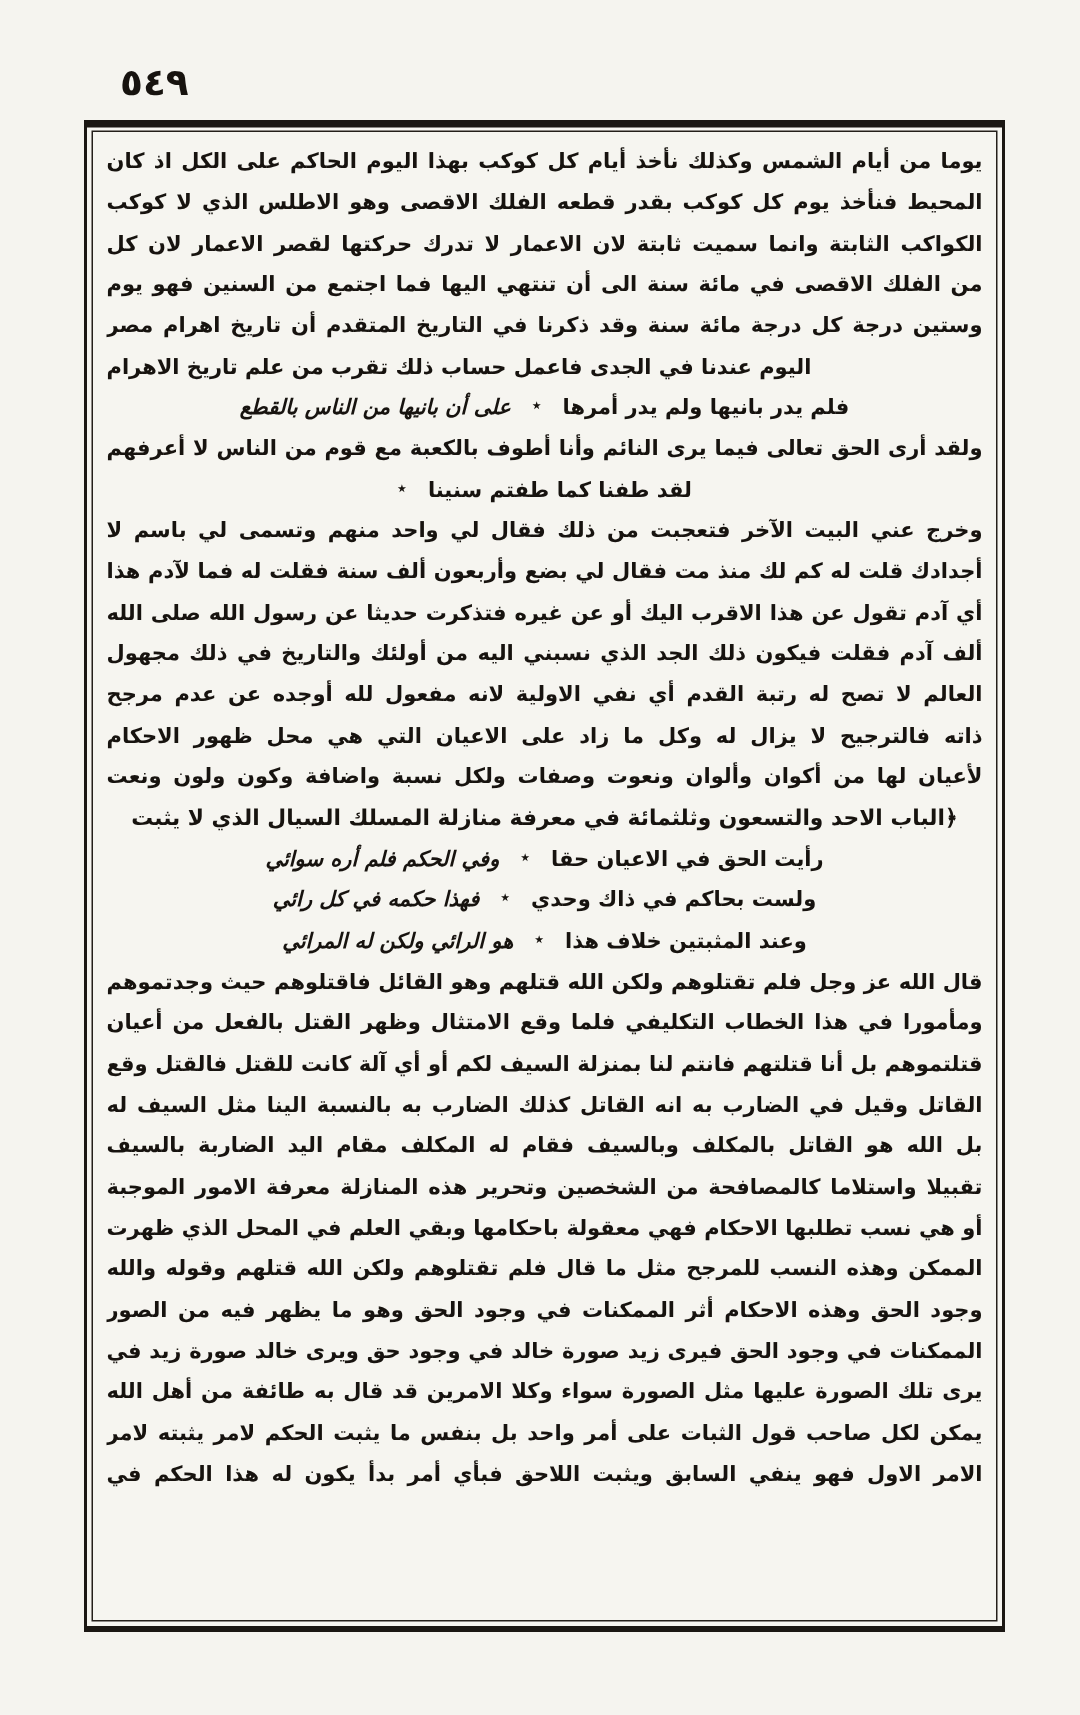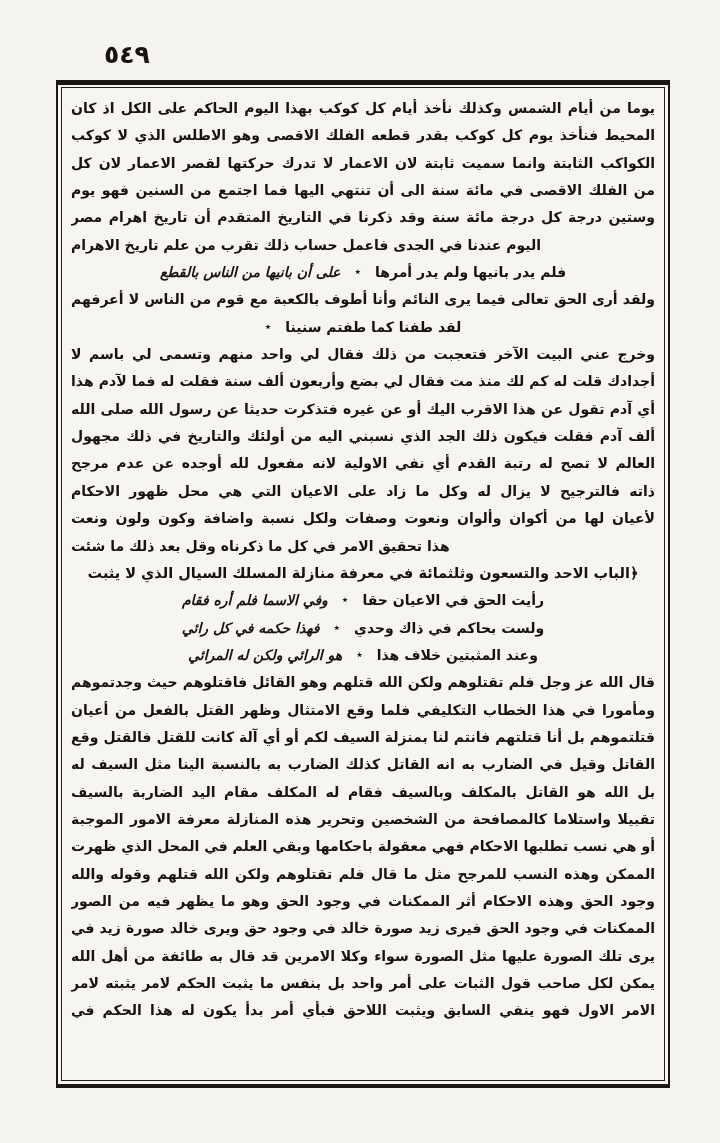--- a/index.html
+++ b/index.html
@@ -2,21 +2,21 @@
 <html lang="ar"><head>
 <meta charset="utf-8">
 <style>
   html,body{margin:0;padding:0;}
   body{
     width:720px;height:1143px;position:relative;overflow:hidden;
     background:#f5f4ef;
     font-family:"DejaVu Sans",sans-serif;
   }
   .page-number{
-    position:absolute;top:40px;left:104px;
+    position:absolute;top:40px;left:80px;
     font-size:25px;font-weight:bold;color:#17130f;
     letter-spacing:2px;
   }
   .frame{
     position:absolute;left:56px;top:80px;width:614px;height:1008px;
     border:2px solid #1b1713;border-top-width:5px;border-bottom-width:4px;
     background:#f6f5f0;
     box-sizing:border-box;
   }
   .frame-inner{
@@ -75,26 +75,25 @@
           <span class="hemi h-right">لقد طفنا كما طفتم سنينا</span>
           <span class="star">٭</span>
         </div>
         <div class="line prose j">وخرج عني البيت الآخر فتعجبت من ذلك فقال لي واحد منهم وتسمى لي باسم لا أعرف ذلك الاسم ثم قال لي أنا من</div>
         <div class="line prose j">أجدادك قلت له كم لك منذ مت فقال لي بضع وأربعون ألف سنة فقلت له فما لآدم هذا القدر من السنين فقال لي عن</div>
         <div class="line prose j">أي آدم تقول عن هذا الاقرب اليك أو عن غيره فتذكرت حديثا عن رسول الله صلى الله عليه وسلم ان الله خلق مائة</div>
         <div class="line prose j">ألف آدم فقلت فيكون ذلك الجد الذي نسبني اليه من أولئك والتاريخ في ذلك مجهول مع حدوث العالم بلا شك فان</div>
         <div class="line prose j">العالم لا تصح له رتبة القدم أي نفي الاولية لانه مفعول لله أوجده عن عدم مرجح بوجود مرجح لان الامكان له من</div>
         <div class="line prose j">ذاته فالترجيح لا يزال له وكل ما زاد على الاعيان التي هي محل ظهور الاحكام فصورتها صورة الزمان نسب واضافات</div>
         <div class="line prose j">لأعيان لها من أكوان وألوان ونعوت وصفات ولكل نسبة واضافة وكون ولون ونعت وصفة اسم خاص أو أسماء</div>
-        <div class="line prose s">هذا تحقيق الامر في كل ما ذكرناه وقل بعد ذلك ما شئت</div>
         <div class="line heading">﴿الباب الاحد والتسعون وثلثمائة في معرفة منازلة المسلك السيال الذي لا يثبت عليه أقدام الرجال السؤال﴾</div>
         <div class="line verse">
           <span class="hemi h-right">رأيت الحق في الاعيان حقا</span>
           <span class="star">٭</span>
-          <span class="hemi h-left">وفي الاسما فلم أره فقام</span>
+          <span class="hemi h-left">وفي الحكم فلم أره سوائي</span>
         </div>
         <div class="line verse">
           <span class="hemi h-right">ولست بحاكم في ذاك وحدي</span>
           <span class="star">٭</span>
           <span class="hemi h-left">فهذا حكمه في كل رائي</span>
         </div>
         <div class="line verse">
           <span class="hemi h-right">وعند المثبتين خلاف هذا</span>
           <span class="star">٭</span>
           <span class="hemi h-left">هو الرائي ولكن له المرائي</span>

